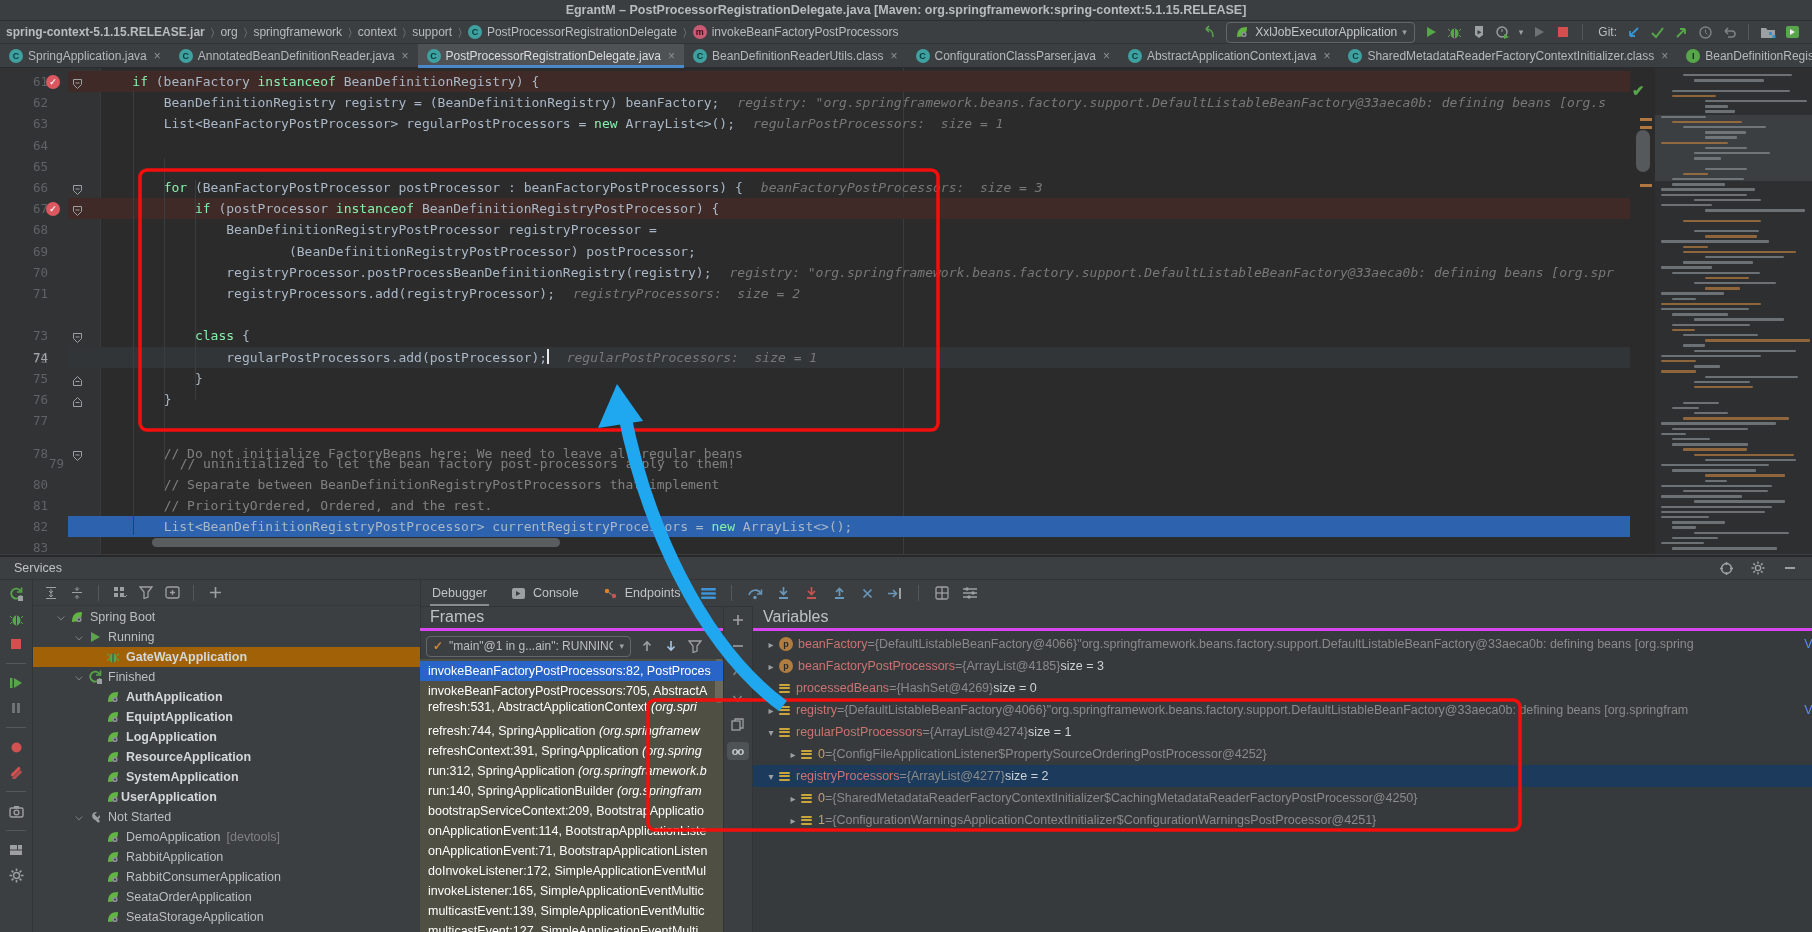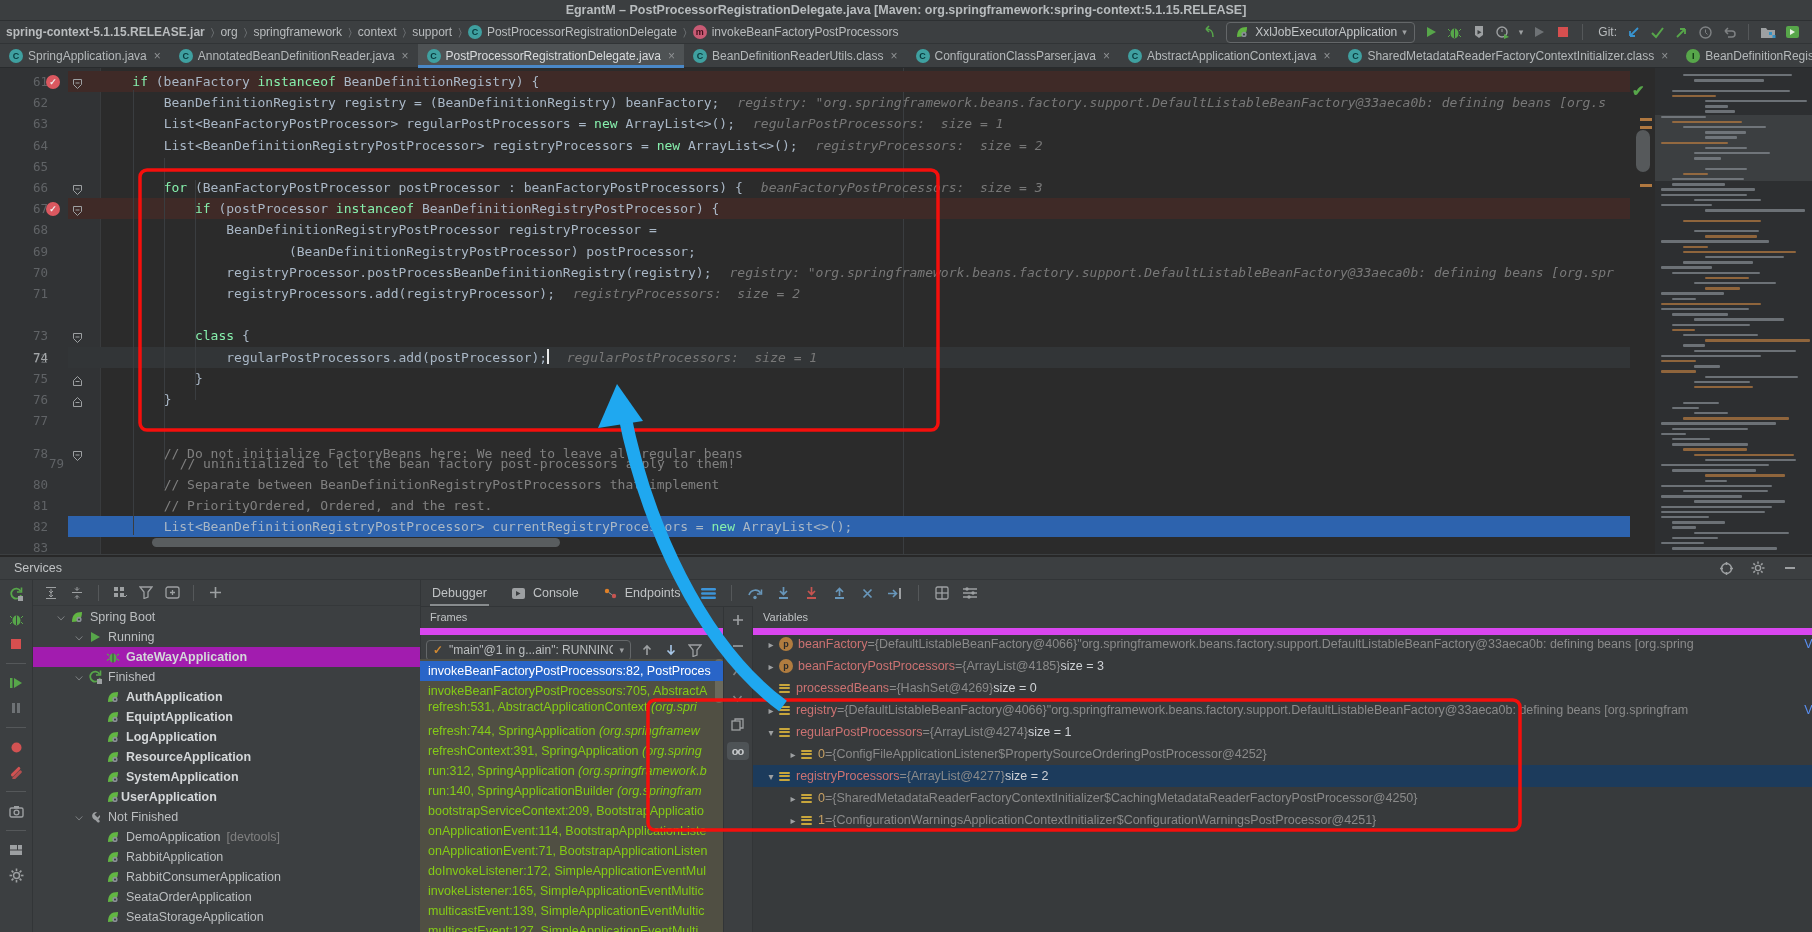--- a/index.html
+++ b/index.html
@@ -62,39 +62,39 @@
              display:flex;align-items:center;padding:0 14px;box-sizing:border-box;font-size:12.5px;color:#c0c3c5}
   .bp-header .hicons{margin-left:auto;display:flex;gap:16px;align-items:center;color:#9da0a2}
   .ltool{position:absolute;left:0;top:23px;width:33px;height:354px;border-right:1px solid #323537;
          display:flex;flex-direction:column;align-items:center;padding-top:6px;box-sizing:border-box;gap:9px}
   .ltool .hr{width:20px;height:1px;background:#55585a;margin:2px 0}
   .icon16{width:16px;height:16px;display:inline-flex;align-items:center;justify-content:center;flex:0 0 auto}
   
   .services{position:absolute;left:33px;top:23px;width:387px;height:354px;border-right:1px solid #323537;overflow:hidden}
   .svc-toolbar{display:flex;align-items:center;gap:10px;height:25px;padding-left:10px;border-bottom:1px solid #35383a;color:#9da0a2}
   .svcrow{position:absolute;left:0;width:387px;height:20px;display:flex;align-items:center;font-size:12.5px;color:#bcbfc1;white-space:nowrap}
-  .svcrow.sel{background:#a21caf}
+  .svcrow.sel{background:#a16207}
   .svcrow.bold{font-weight:bold;color:#d4d7d9}
   .svcrow .suffix{color:#808080;margin-left:6px;font-weight:normal}
   .tchev{width:16px;text-align:center;color:#9da0a2;font-size:10px;flex:0 0 auto}
   
   .dbg{position:absolute;left:420px;top:23px;width:1392px;height:354px}
   .dbgtabs{position:absolute;left:0;top:0;width:1392px;height:26px;display:flex;align-items:center;
            border-bottom:1px solid #323537;font-size:12.5px;color:#c0c3c5}
   .dtab{display:flex;align-items:center;gap:6px;padding:0 12px;height:26px;position:relative}
   .dtab.active::after{content:"";position:absolute;left:10px;right:10px;bottom:0;height:2px;background:#888c8e}
   .dbgicons{display:flex;align-items:center;gap:12px;margin-left:8px;color:#9da0a2}
   .frames{position:absolute;left:0;top:26px;width:303px;height:328px;border-right:1px solid #323537}
-  .subhdr{height:22px;line-height:22px;padding-left:10px;font-size:11px;color:#c0c3c5;border-bottom:7px solid #d946ef}
+  .subhdr{height:22px;line-height:22px;padding-left:10px;font-size:16px;color:#c0c3c5;border-bottom:3px solid #d946ef}
   .threadrow{display:flex;align-items:center;gap:8px;height:30px;padding:0 6px;border-bottom:1px solid #35383a}
   .threadbox{display:flex;align-items:center;gap:6px;border:1px solid #646769;border-radius:4px;height:21px;
              padding:0 6px;font-size:12px;color:#bcbfc1;width:205px;box-sizing:border-box;white-space:nowrap;overflow:hidden}
   .frameslist{position:absolute;left:0;top:53px;width:303px;height:275px;background:#504f43;overflow:hidden}
   .framerow{position:absolute;left:0;width:295px;height:20px;line-height:20px;padding-left:8px;font-size:12.5px;
-            color:#84cc16;white-space:nowrap;overflow:hidden}
+            color:#ffffff;white-space:nowrap;overflow:hidden}
   .framerow.sel{background:#2965c8;color:#fff;width:303px}
   .framerow .it{font-style:italic}
   .fscroll{position:absolute;left:295px;top:0;width:8px;height:44px;border-radius:4px;background:#6a695c}
   .watchcol{position:absolute;left:303px;top:26px;width:30px;height:328px;border-right:1px solid #323537;
             display:flex;flex-direction:column;align-items:center;padding-top:6px;gap:10px;color:#9da0a2;box-sizing:border-box}
   .watchcol .on{background:#4e5356;border-radius:4px;padding:1px 3px;color:#c8cbcd}
   .vars{position:absolute;left:333px;top:26px;width:1059px;height:328px;background:#373a3c;overflow:hidden}
   .vars .subhdr{background:#3c3f41}
   .varrow{position:absolute;left:0;width:1059px;height:22px;display:flex;align-items:center;font-size:12.5px;
           white-space:nowrap;overflow:hidden}
@@ -298,21 +298,21 @@
   <div class="abs editor" id="editor">
     <div class="gutter"></div>
     <div class="guide" style="left:903px;height:486px"></div>
     <div id="lines">
         <div class="eline" style="top: 3px;"><div class="linebg bg-bp"></div><div class="lnum">61</div><div class="bpdot">✓</div><div class="fold"><svg width="11" height="12">
               <path d="M1.5 1.5 h8 v5 l-4 4 l-4 -4 Z" fill="none" stroke="#9da0a2"></path>
               <line x1="3.5" y1="5" x2="7.5" y2="5" stroke="#9da0a2"></line>
             </svg></div><div class="codetxt" style="left: 132.32px;"><span class="k">if </span><span class="p">(beanFactory </span><span class="k">instanceof</span><span class="p"> BeanDefinitionRegistry) {</span></div></div>
         <div class="eline" style="top: 24.2px;"><div class="lnum">62</div><div class="codetxt" style="left: 163.64px;"><span class="p">BeanDefinitionRegistry registry = (BeanDefinitionRegistry) beanFactory;</span><span class="hint">registry: "org.springframework.beans.factory.support.DefaultListableBeanFactory@33aeca0b: defining beans [org.s</span></div></div>
         <div class="eline" style="top: 45.4px;"><div class="lnum">63</div><div class="codetxt" style="left: 163.64px;"><span class="p">List&lt;BeanFactoryPostProcessor&gt; regularPostProcessors = </span><span class="k">new</span><span class="p"> ArrayList&lt;&gt;();</span><span class="hint">regularPostProcessors:  size = 1</span></div></div>
-        <div class="eline" style="top: 66.6px;"><div class="lnum">64</div><div class="codetxt" style="left: 163.64px;"><span class="p">List&lt;BeanDefinitionRegistryPostProcessor&gt; registryProcessors = </span><span class="k">new</span><span class="p"> ArrayList&lt;&gt;();</span><span class="hint">registryProcessors:  size = 2</span></div></div>
+        <div class="eline" style="top: 66.6px;"><div class="lnum">64</div></div>
         <div class="eline" style="top: 87.8px;"><div class="lnum">65</div></div>
         <div class="eline" style="top: 109px;"><div class="lnum">66</div><div class="fold"><svg width="11" height="12">
               <path d="M1.5 1.5 h8 v5 l-4 4 l-4 -4 Z" fill="none" stroke="#9da0a2"></path>
               <line x1="3.5" y1="5" x2="7.5" y2="5" stroke="#9da0a2"></line>
             </svg></div><div class="codetxt" style="left: 163.64px;"><span class="k">for</span><span class="p"> (BeanFactoryPostProcessor postProcessor : beanFactoryPostProcessors) {</span><span class="hint">beanFactoryPostProcessors:  size = 3</span></div></div>
         <div class="eline" style="top: 130.2px;"><div class="linebg bg-bp"></div><div class="lnum">67</div><div class="bpdot">✓</div><div class="fold"><svg width="11" height="12">
               <path d="M1.5 1.5 h8 v5 l-4 4 l-4 -4 Z" fill="none" stroke="#9da0a2"></path>
               <line x1="3.5" y1="5" x2="7.5" y2="5" stroke="#9da0a2"></line>
             </svg></div><div class="codetxt" style="left: 194.96px;"><span class="k">if</span><span class="p"> (postProcessor </span><span class="k">instanceof</span><span class="p"> BeanDefinitionRegistryPostProcessor) {</span></div></div>
         <div class="eline" style="top: 151.4px;"><div class="lnum">68</div><div class="codetxt" style="left: 226.28px;"><span class="p">BeanDefinitionRegistryPostProcessor registryProcessor =</span></div></div>
@@ -726,21 +726,21 @@
             <span style="">UserApplication</span>
           </div>
           <div class="svcrow" style="top: 227px; padding-left: 38px;">
             <span class="tchev">⌵</span>
             <span class="icon16">
               <svg width="14" height="14">
                 <path d="M9 2 a4 4 0 1 0 3 3 L9.5 7.5 L6.5 4.5 Z" fill="#9da0a2"></path>
                 <rect x="8" y="7" width="6" height="2.6" rx="1.3" transform="rotate(45 8 7)" fill="#9da0a2"></rect>
               </svg>
             </span>
-            <span style="margin-left: 5px;">Not Finished</span>
+            <span style="margin-left: 5px;">Not Started</span>
           </div>
           <div class="svcrow" style="top: 247px; padding-left: 56px;">
             <span class="tchev"></span>
             <span class="icon16">
               <svg width="14" height="14">
                 <path d="M2 12 C2 5 5 2 12 2 C12 9 9 12 2 12 Z" fill="#62b543"></path>
                 <circle cx="9" cy="9.4" r="2.6" fill="#8a9096"></circle>
                 <circle cx="9" cy="9.4" r="1" fill="#34383b"></circle>
               </svg>
             </span>

